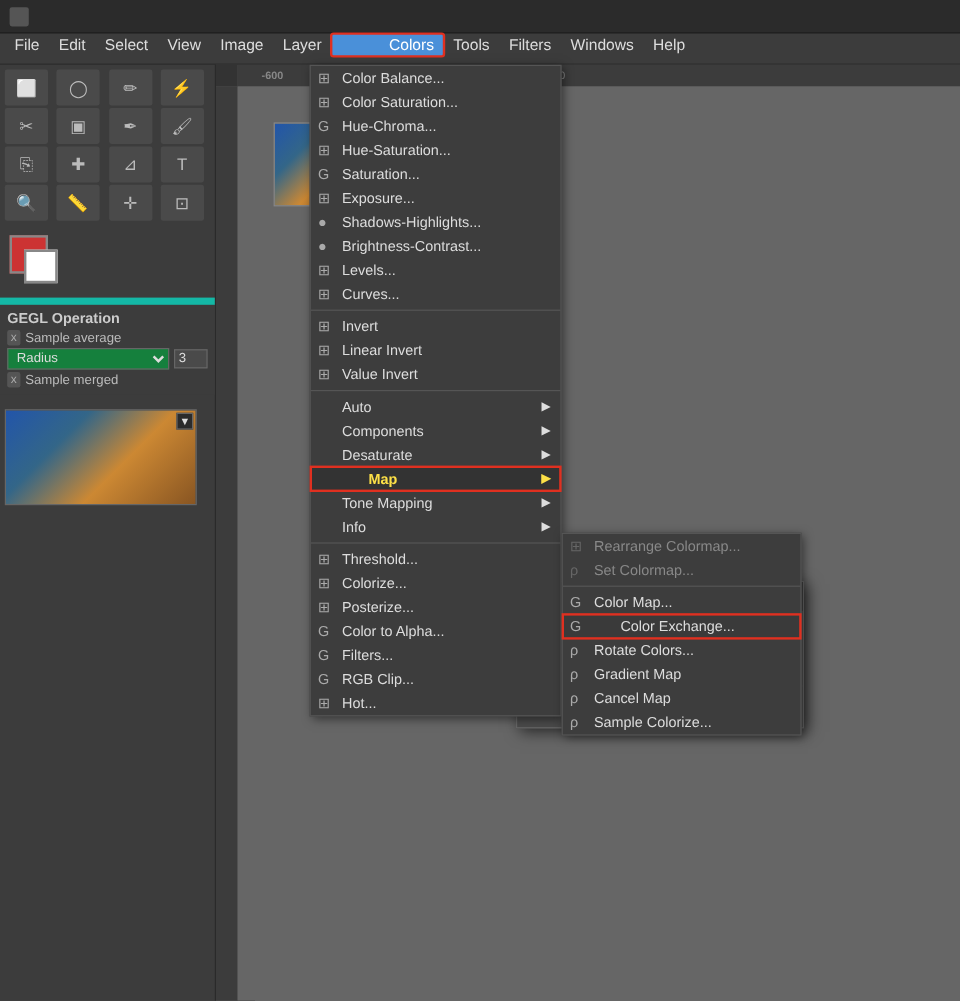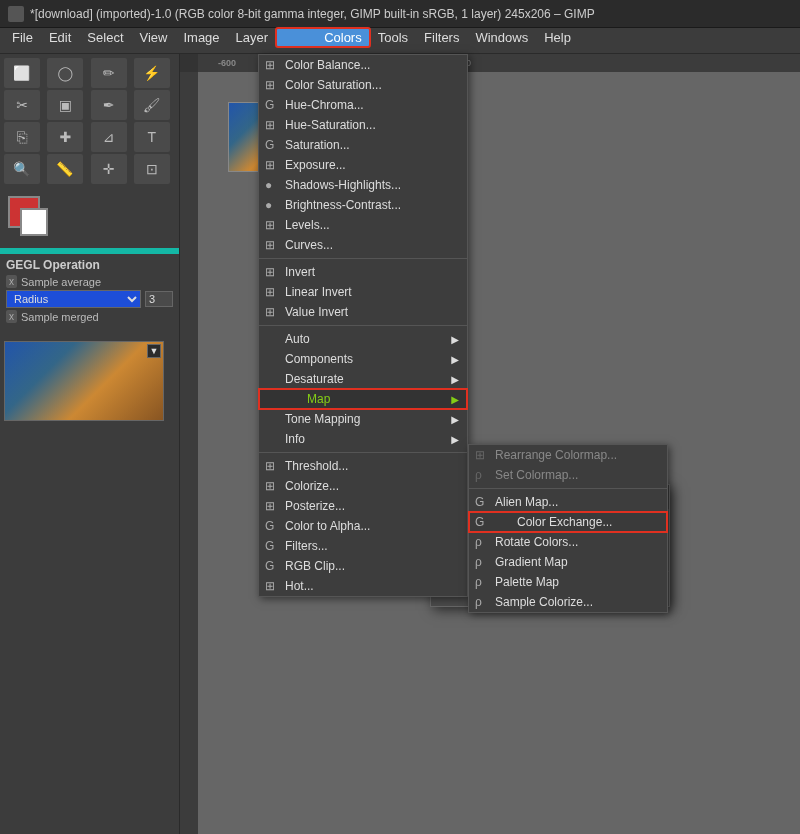--- a/index.html
+++ b/index.html
@@ -130,21 +130,21 @@
     }
     .x-badge {
       background: #555;
       color: #aaa;
       font-size: 10px;
       padding: 1px 3px;
       border-radius: 2px;
     }
     .gegl-text { font-size: 11px; color: #bbb; }
     .gegl-select {
-      background: #1d4ed8;
+      background: #15803d;
       border: 1px solid #666;
       color: #ddd;
       font-size: 11px;
       padding: 1px 3px;
       flex: 1;
     }
     .gegl-num {
       background: #4a4a4a;
       border: 1px solid #666;
       color: #ddd;
@@ -228,21 +228,22 @@
       font-size: 12px;
       color: #aaa;
     }
     .menu-separator {
       height: 1px;
       background: #555;
       margin: 3px 0;
     }
     .menu-entry.map-selected {
       background: #333;
-      color: #84cc16;
+      color: #fde047;
+      font-weight: bold;
     }
 
     
     .map-submenu {
       position: absolute;
       top: 0;
       left: 468px;
       width: 200px;
       background: #3d3d3d;
       border: 1px solid #555;
@@ -310,21 +311,20 @@
     }
 
     
     
   </style>
 </head>
 <body>
 
 <div class="title-bar">
   <div class="title-bar-icon"></div>
-  <span>*[download] (imported)-1.0 (RGB color 8-bit gamma integer, GIMP built-in sRGB, 1 layer) 245x206 – GIMP</span>
 </div>
 
 <div class="menu-bar">
   <span class="menu-item">File</span>
   <span class="menu-item">Edit</span>
   <span class="menu-item">Select</span>
   <span class="menu-item">View</span>
   <span class="menu-item">Image</span>
   <span class="menu-item">Layer</span>
   <span class="menu-item active red-outline">Colors</span>
@@ -521,37 +521,37 @@
       <span class="icon-prefix" style="color:#666;">⊞</span>
       <span>Rearrange Colormap...</span>
     </div>
     <div class="menu-entry" style="color:#888;">
       <span class="icon-prefix" style="color:#666;">ρ</span>
       <span>Set Colormap...</span>
     </div>
     <div class="menu-separator"></div>
     <div class="menu-entry">
       <span class="icon-prefix">G</span>
-      <span>Alien Map...</span>
+      <span>Color Map...</span>
     </div>
     <div class="menu-entry red-outline" style="background:#3a3a3a;">
       <span class="icon-prefix">G</span>
       <span>Color Exchange...</span>
     </div>
     <div class="menu-entry">
       <span class="icon-prefix">ρ</span>
       <span>Rotate Colors...</span>
     </div>
     <div class="menu-entry">
       <span class="icon-prefix">ρ</span>
       <span>Gradient Map</span>
     </div>
     <div class="menu-entry">
       <span class="icon-prefix">ρ</span>
-      <span>Palette Map</span>
+      <span>Cancel Map</span>
     </div>
     <div class="menu-entry">
       <span class="icon-prefix">ρ</span>
       <span>Sample Colorize...</span>
     </div>
   </div>
 
   <div class="dialog-box">
     <div class="dialog-title-bar">
       <span>ge</span>

